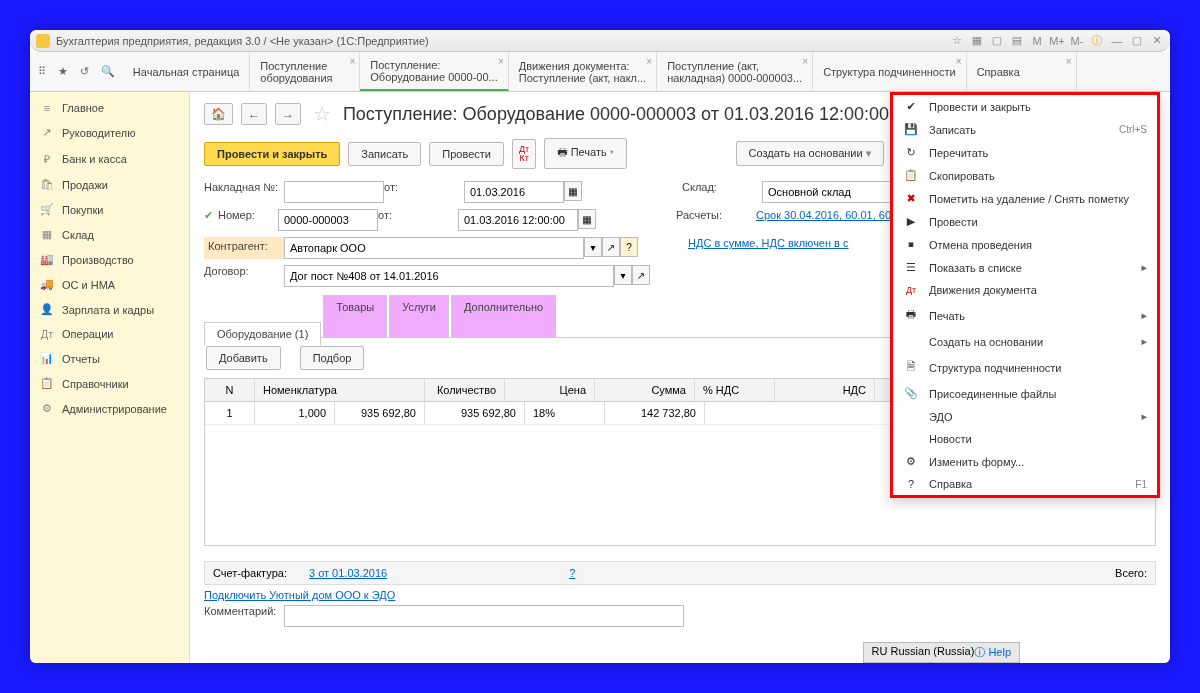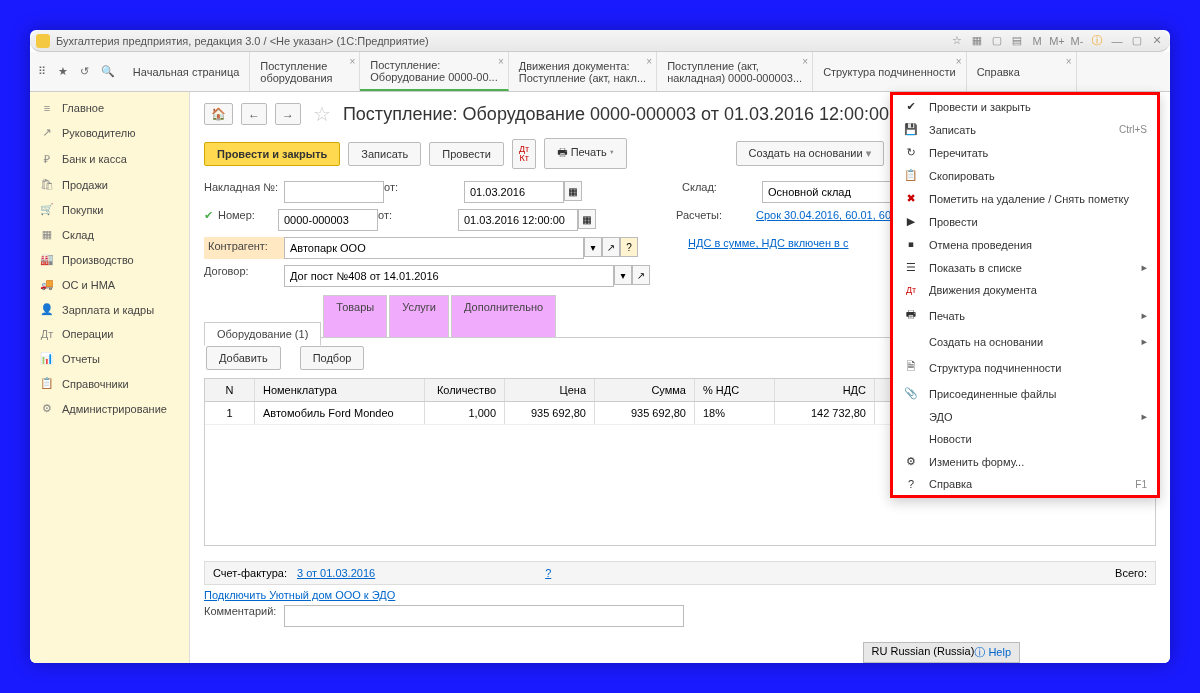--- a/index.html
+++ b/index.html
@@ -44,21 +44,21 @@
 .grid .gh div, .grid .gr div { padding: 5px 8px; border-right: 1px solid #ddd; }
 .grid .gr { display: flex; border-bottom: 1px solid #eee; }
 .c-n { width: 50px; text-align: center; }
 .c-nom { width: 170px; }
 .c-qty { width: 80px; text-align: right; }
 .c-price { width: 90px; text-align: right; }
 .c-sum { width: 100px; text-align: right; }
 .c-nds { width: 80px; }
 .c-ndsv { width: 100px; text-align: right; }
 .footer { position: absolute; bottom: 30px; left: 14px; right: 14px; }
-.footer .frow { display: flex; align-items: center; gap: 10px; background: #f5f5f5; padding: 5px 8px; border: 1px solid #ddd; margin-bottom: 4px; }
+.footer .frow { display: flex; align-items: center; gap: 22px; background: #f5f5f5; padding: 5px 8px; border: 1px solid #ddd; margin-bottom: 4px; }
 .menu { position: absolute; right: 10px; top: 62px; width: 270px; background: #fff; border: 3px solid red; box-shadow: 0 4px 12px rgba(0,0,0,0.2); z-index: 100; }
 .menu .mi { display: flex; align-items: center; padding: 5px 10px; cursor: pointer; color: #333; gap: 10px; }
 .menu .mi .mico { width: 16px; text-align: center; font-size: 11px; }
 .menu .mi .arrow { margin-left: auto; color: #666; }
 .menu .mi .sc { margin-left: auto; color: #888; font-size: 10px; }
 .statusbar { position: absolute; bottom: 0; right: 150px; background: #e8e8e8; border: 1px solid #bbb; padding: 2px 8px; display: flex; font-size: 10px; }
 </style>
 </head>
 <body>
 
@@ -261,21 +261,20 @@
           <div class="c-n">N</div>
           <div class="c-nom">Номенклатура</div>
           <div class="c-qty">Количество</div>
           <div class="c-price">Цена</div>
           <div class="c-sum">Сумма</div>
           <div class="c-nds">% НДС</div>
           <div class="c-ndsv">НДС</div>
         </div>
         <div class="gr">
           <div class="c-n">1</div>
-          <div class="c-nom">Автомобиль Ford Mondeo</div>
           <div class="c-qty">1,000</div>
           <div class="c-price">935 692,80</div>
           <div class="c-sum">935 692,80</div>
           <div class="c-nds">18%</div>
           <div class="c-ndsv">142 732,80</div>
         </div>
         <div style="height:120px"></div>
       </div>
 
       <div class="footer">

